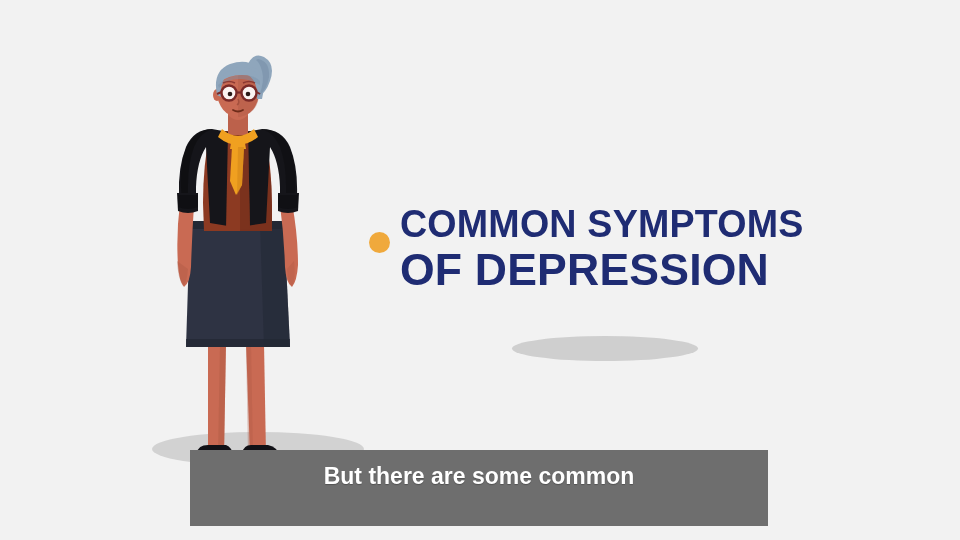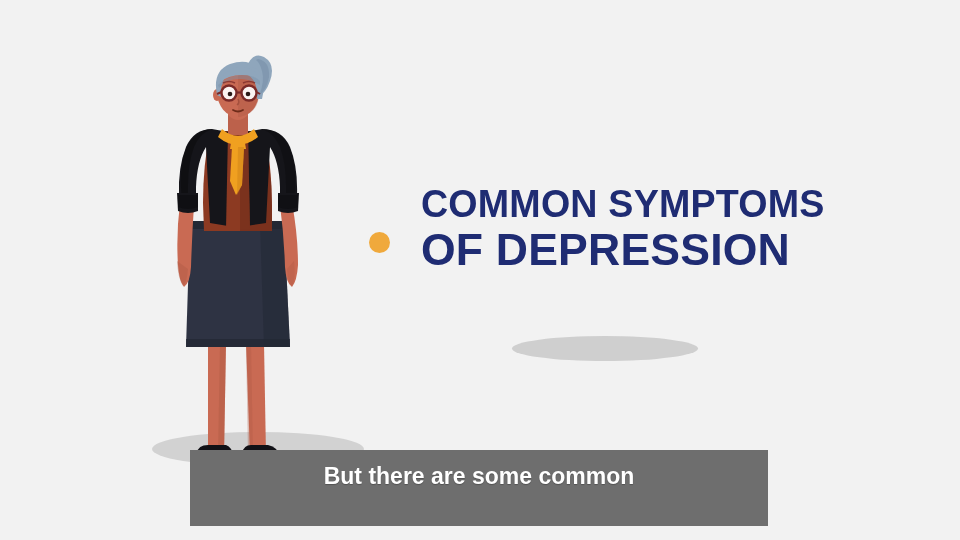--- a/index.html
+++ b/index.html
@@ -14,23 +14,22 @@
     overflow: hidden;
     background: #f2f2f2;
     font-family: "Liberation Sans", sans-serif;
     user-select: none;
   }
 
   
   #title-block {
     position: absolute;
     left: 400px;
-    top: 184px;
+    top: 204px;
     width: 440px;
-    margin-left: 21px;
   }
   #title-line1 {
     font-family: "Liberation Sans", sans-serif;
     font-weight: bold;
     font-size: 38px;
     line-height: 40px;
     letter-spacing: 0.2px;
     color: #1f2c73;
     white-space: nowrap;
     transform: scaleX(0.99);

